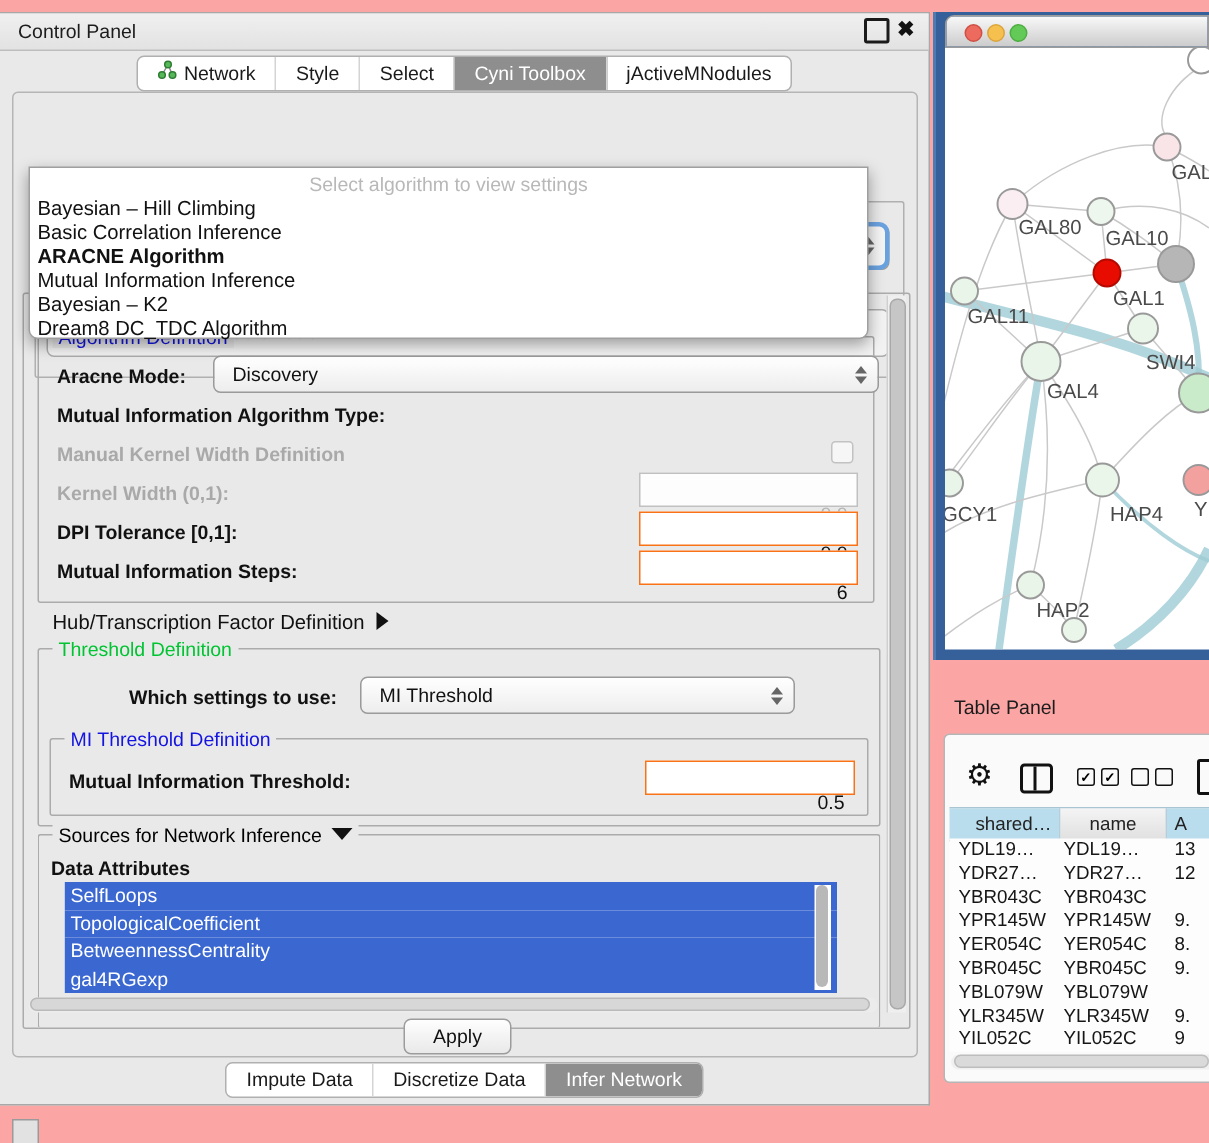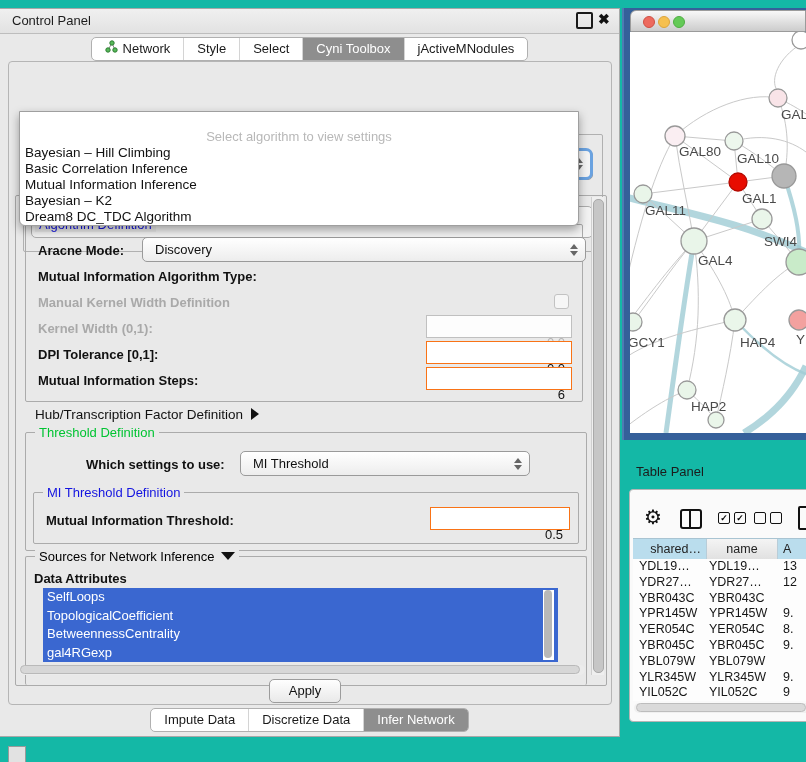--- a/index.html
+++ b/index.html
@@ -1,17 +1,17 @@
 <!DOCTYPE html>
 <html><head>
 <meta charset="utf-8">
 <style>
   html,body{margin:0;padding:0;}
   body{font-family:"Liberation Sans",sans-serif;}
-  #root{position:relative;width:806px;height:762px;background:#14b8a6;overflow:hidden;font-family:"Liberation Sans",sans-serif;}
+  #root{position:relative;width:806px;height:762px;background:#fca5a5;overflow:hidden;font-family:"Liberation Sans",sans-serif;}
   .abs{position:absolute;}
   
   #cp-window{left:0;top:8px;width:620px;height:729px;background:#e9e9e9;border:1px solid #a8a8a8;border-left:none;box-sizing:border-box;}
   #cp-titlebar{left:0;top:0;width:100%;height:24px;background:linear-gradient(#f0f0f0,#e2e2e2);border-bottom:1px solid #bdbdbd;}
   #cp-title{left:12px;top:4px;font-size:13px;color:#1c1c1c;}
   #cp-float{left:576px;top:3px;width:13px;height:13px;border:2px solid #1a1a1a;border-radius:2px;}
   #cp-close{left:598px;top:2px;font-size:14px;font-weight:bold;color:#111;}
   
   .tabgroup{display:flex;background:#fff;border:1px solid #b0b0b0;border-radius:5px;overflow:hidden;height:22px;line-height:22px;}
   .tab{padding:0 13px;font-size:13px;color:#1a1a1a;border-right:1px solid #d4d4d4;display:flex;align-items:center;gap:5px;white-space:nowrap;}
@@ -21,21 +21,21 @@
   #bottom-tabbar{left:0;top:699px;width:100%;display:flex;justify-content:center;}
   
   #content{left:8px;top:52px;width:604px;height:644px;border:1px solid #b5b5b5;border-radius:4px;background:#e9e9e9;box-sizing:border-box;}
   
   #hidden-group{left:14px;top:72px;width:578px;height:116px;border:1px solid #b0b0b0;border-radius:2px;}
   #hidden-combo1{left:22px;top:88px;width:560px;height:28px;border:1px solid #9a9a9a;border-radius:5px;background:linear-gradient(#ffffff,#ececec);}
   #hidden-combo1-ring{left:552px;top:86px;width:32px;height:32px;border:3px solid #6aa2e0;border-radius:7px;background:#f4f4f4;box-sizing:border-box;}
   #hidden-combo2{left:22px;top:144px;width:560px;height:30px;border:1px solid #ababab;border-radius:5px;background:#f2f2f2;}
   #hidden-combo2 span{position:absolute;left:16px;top:6px;font-size:14px;color:#c3c3c3;}
   
-  #dropdown{left:10px;top:49px;width:560px;height:115px;background:#fff;border:1px solid #9f9f9f;border-radius:0 0 6px 6px;box-shadow:0 4px 10px rgba(0,0,0,.35);z-index:20;padding-top:16px;box-sizing:border-box;}
+  #dropdown{left:10px;top:49px;width:560px;height:115px;background:#fff;border:1px solid #9f9f9f;border-radius:0 0 6px 6px;box-shadow:0 4px 10px rgba(0,0,0,.35);z-index:20;padding-top:2px;box-sizing:border-box;}
   #dropdown .placeholder{text-align:center;color:#b8b8b8;font-size:13px;height:17px;line-height:17px;}
   #dropdown .dditem{font-size:13.5px;color:#111;height:16px;line-height:16px;padding-left:5px;white-space:nowrap;}
   #dropdown .dditem.bold{font-weight:bold;}
   
   .groupbox{border:1px solid #ababab;border-radius:2px;}
   .gb-title{position:absolute;top:-8px;left:9px;background:#e9e9e9;padding:0 4px;font-size:13px;white-space:nowrap;}
   
   #settings-box{left:6px;top:133px;width:590px;height:489px;}
   #settings-scrollbar{left:582px;top:135px;width:12px;height:478px;background:#efefef;border-left:1px solid #cfcfcf;}
   #settings-scrollbar .thumb{position:absolute;left:1px;top:2px;width:9px;height:472px;background:#c6c6c6;border:1px solid #a9a9a9;border-radius:5px;}
@@ -138,20 +138,21 @@
         </div>
       <div id="hidden-combo2" class="abs">
         <span>gal-filtered sif default node</span>
       </div>
 
       <div id="dropdown" class="abs">
         <div class="placeholder">Select algorithm to view settings</div>
         <div id="dd-items">
             <div class="dditem">Bayesian – Hill Climbing</div>
             <div class="dditem">Basic Correlation Inference</div>
+            <div class="dditem bold">ARACNE Algorithm</div>
             <div class="dditem">Mutual Information Inference</div>
             <div class="dditem">Bayesian – K2</div>
             <div class="dditem">Dream8 DC_TDC Algorithm</div>
           </div>
       </div>
 
       <div id="settings-box" class="abs groupbox">
         <span class="gb-title">Cyni Algorithm Settings</span>
       </div>
       <div id="settings-scrollbar" class="abs">

